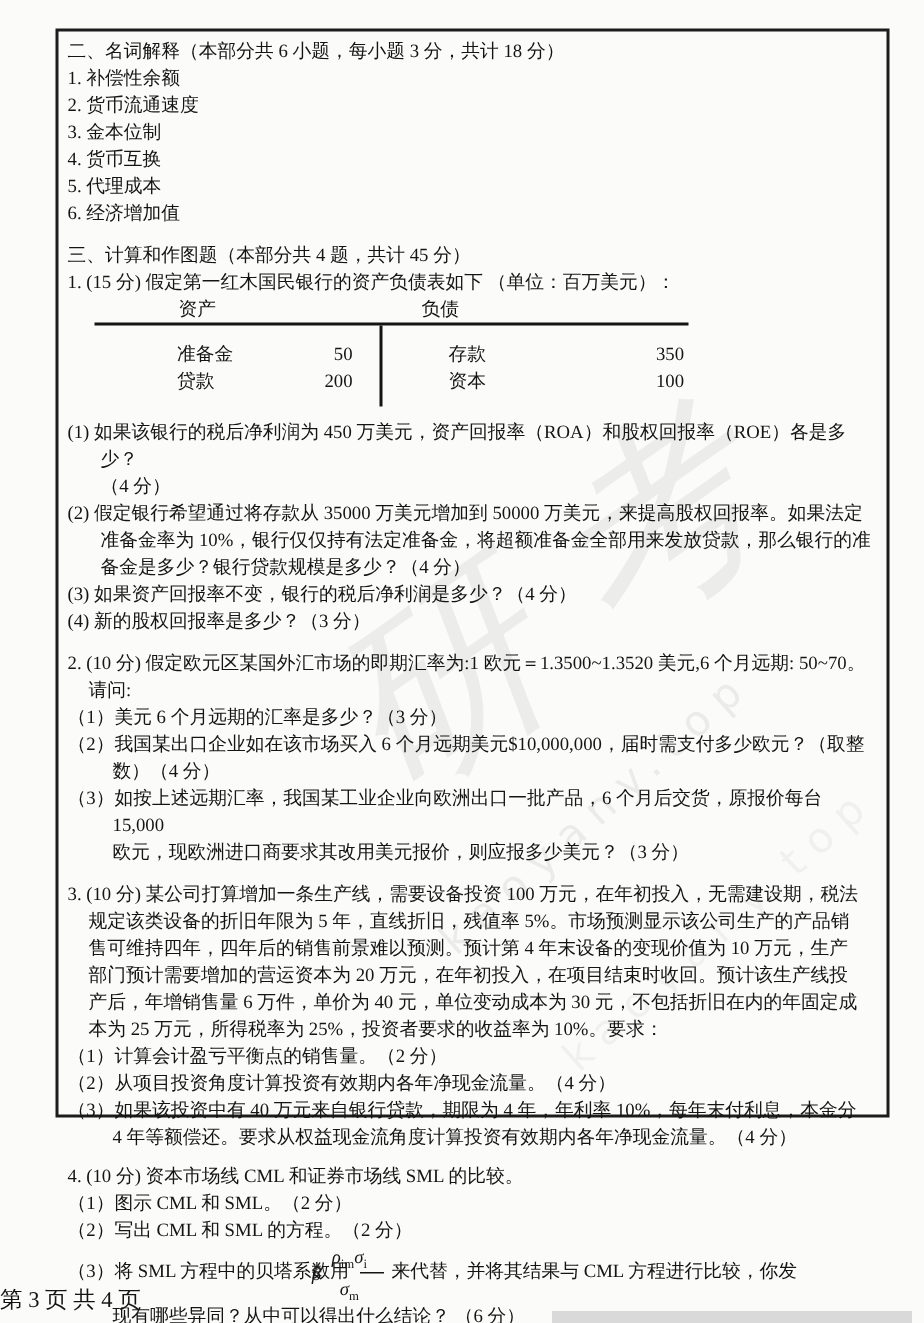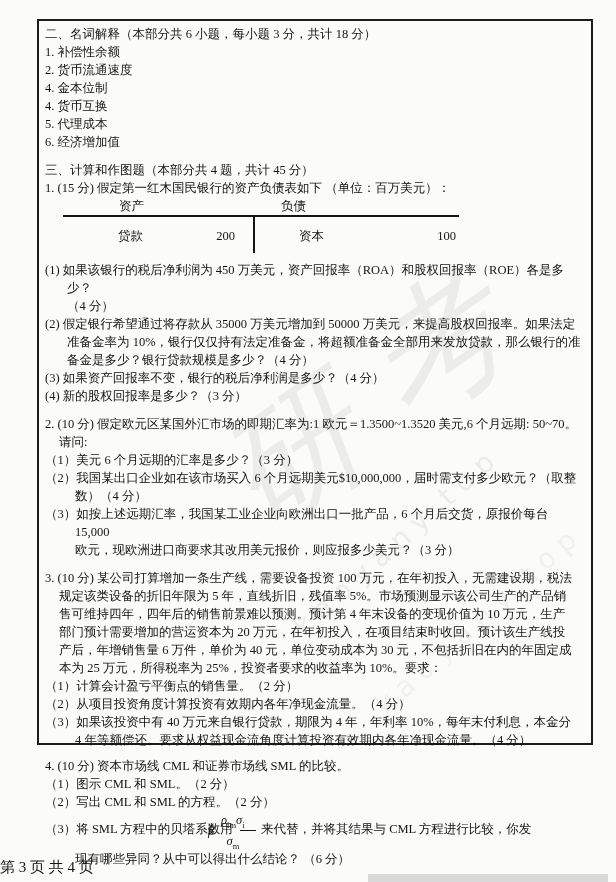--- a/index.html
+++ b/index.html
@@ -73,36 +73,46 @@
   <div class="wm wm-site wm-site2" style="left:380px;top:700px;">kaoyany.top</div>
 
   <div class="artifact" style="left:368px;top:874px;width:240px;height:8px;"></div>
 
   <div class="sheet">
 
     <p>二、名词解释（本部分共 6 小题，每小题 3 分，共计 18 分）</p>
     <div class="sec2-items">
       <p>1. 补偿性余额</p>
       <p>2. 货币流通速度</p>
-      <p>4. 金本位制</p>
+      <p>3. 金本位制</p>
       <p>4. 货币互换</p>
       <p>5. 代理成本</p>
       <p>6. 经济增加值</p>
     </div>
 
     <p class="mt10">三、计算和作图题（本部分共 4 题，共计 45 分）</p>
 
     <p>1. (15 分) 假定第一红木国民银行的资产负债表如下 （单位：百万美元）：</p>
 
     <div class="bs">
       <div class="bs-head">
         <span class="h-assets">资产</span>
         <span class="h-liab">负债</span>
       </div>
       <div class="bs-body">
+        <div class="bs-row">
+          <div class="bs-cell a">
+            <span class="lbl">准备金</span>
+            <span class="val">50</span>
+          </div>
+          <div class="bs-cell l">
+            <span class="lbl">存款</span>
+            <span class="val">350</span>
+          </div>
+        </div>
         <div class="bs-row">
           <div class="bs-cell a">
             <span class="lbl">贷款</span>
             <span class="val">200</span>
           </div>
           <div class="bs-cell l">
             <span class="lbl">资本</span>
             <span class="val">100</span>
           </div>
         </div>

